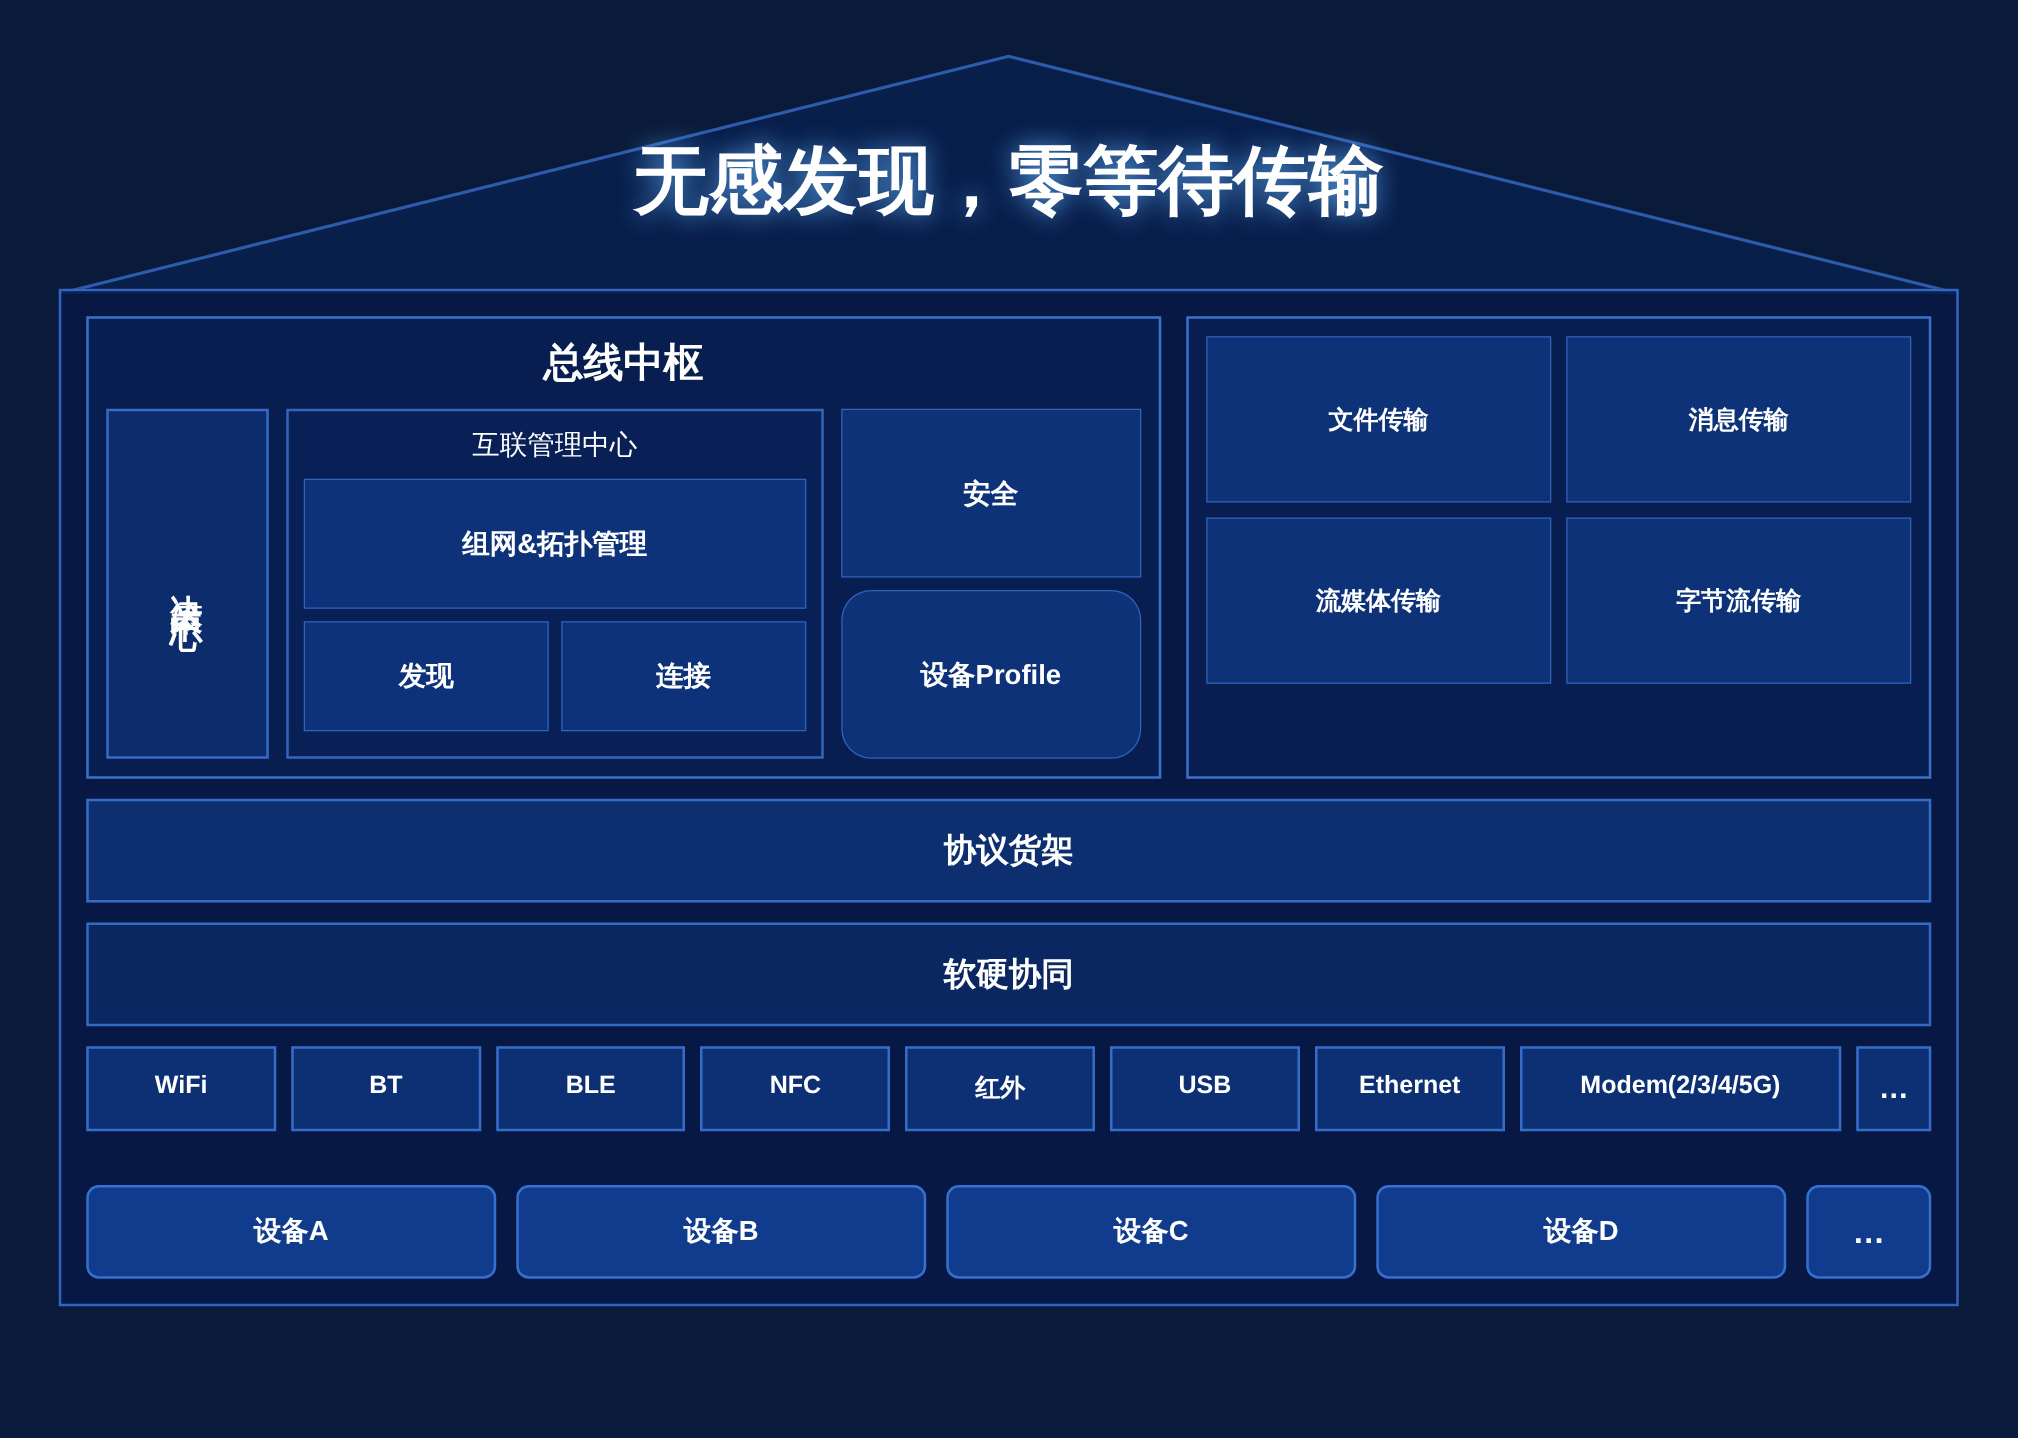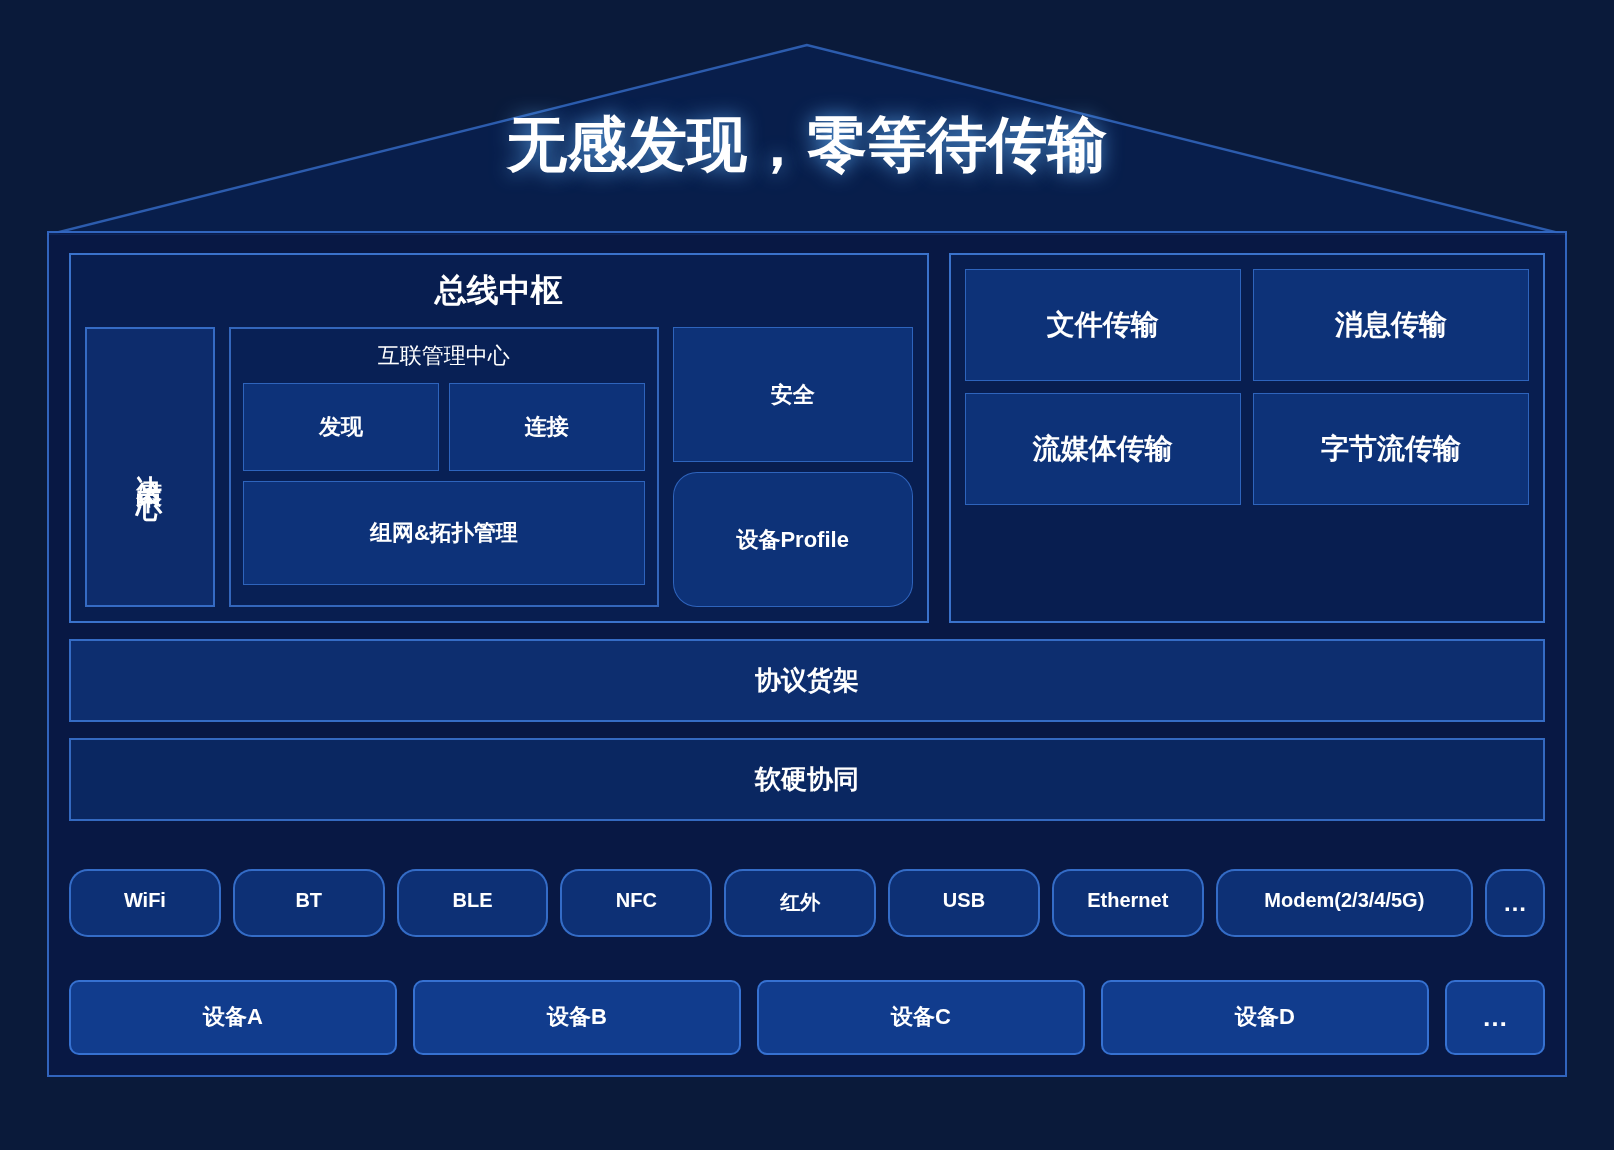--- a/index.html
+++ b/index.html
@@ -121,22 +121,22 @@
       display: grid;
       grid-template-columns: 1fr 1fr;
       gap: 12px;
     }
     .task-box {
       background: rgba(15, 55, 130, 0.8);
       border: 1.5px solid rgba(80, 150, 255, 0.5);
       display: flex;
       align-items: center;
       justify-content: center;
-      padding: 36px 10px;
-      font-size: 28px;
+      padding: 52px 10px;
+      font-size: 20px;
       font-weight: bold;
       text-align: left;
     }
     
     .protocol-shelf {
       background: rgba(15, 55, 130, 0.7);
       border: 2px solid rgba(80, 150, 255, 0.6);
       padding: 22px;
       text-align: center;
       font-size: 26px;
@@ -157,28 +157,27 @@
     .hardware-row {
       display: flex;
       gap: 12px;
       margin-bottom: 16px;
       flex-wrap: nowrap;
     }
     .hw-btn {
       flex: 1;
       background: rgba(15, 55, 130, 0.8);
       border: 2px solid rgba(80, 150, 255, 0.6);
-      border-radius: 19px;
+      border-radius: 0;
       padding: 18px 8px;
       text-align: center;
       font-size: 20px;
       font-weight: bold;
       color: white;
       cursor: pointer;
-      margin-top: 32px;
     }
     .hw-btn.more {
       flex: 0 0 60px;
       font-size: 24px;
     }
     
     .device-row {
       display: flex;
       gap: 16px;
       margin-top: 43px;
@@ -231,25 +230,25 @@
       <div class="bus-hub">
         <div class="section-title">总线中枢</div>
         <div class="bus-hub-inner">
 
           <div class="decision-center">决策中心</div>
 
           <div class="interconnect-center">
             <div class="interconnect-title">互联管理中心</div>
             <div class="interconnect-inner">
               <div class="ic-row">
+                <div class="ic-box" style="padding: 36px 10px;">组网&amp;拓扑管理</div>
+              </div>
+              <div class="ic-row">
                 <div class="ic-box">发现</div>
                 <div class="ic-box">连接</div>
-              </div>
-              <div class="ic-row">
-                <div class="ic-box" style="padding: 36px 10px;">组网&amp;拓扑管理</div>
               </div>
             </div>
           </div>
 
           <div class="right-panel">
             <div class="ic-box" style="min-height: 120px;">安全</div>
             <div class="ic-box" style="min-height: 120px; border-radius: 24px;">设备Profile</div>
           </div>
 
         </div>

